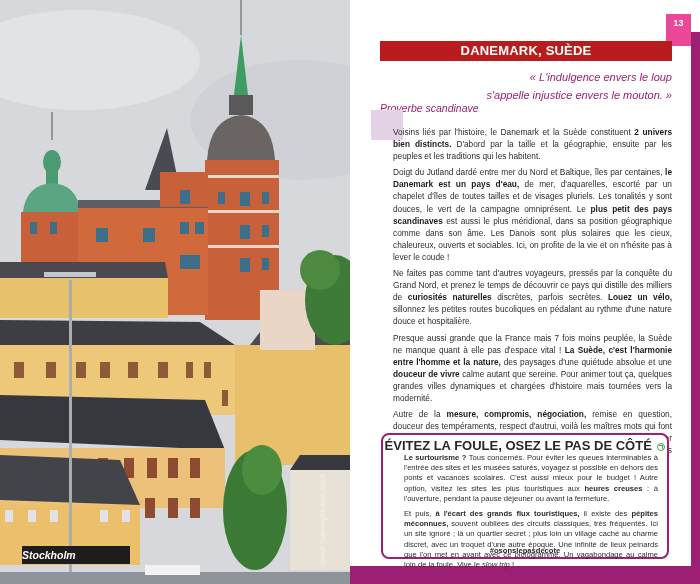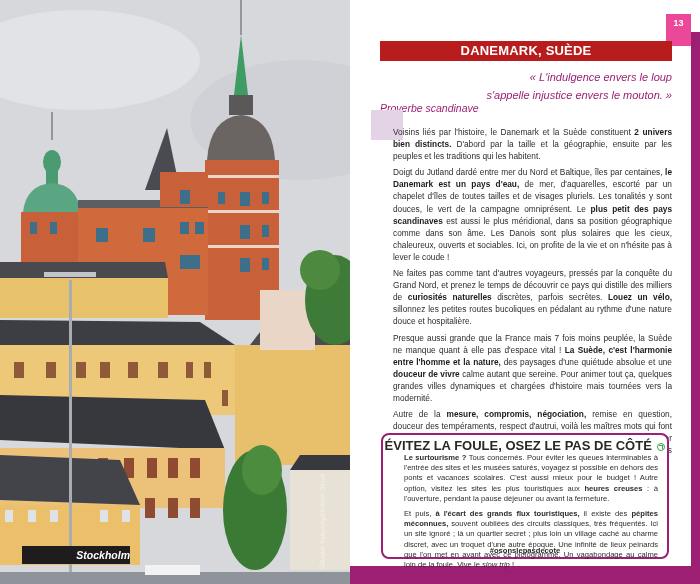--- a/index.html
+++ b/index.html
@@ -3,21 +3,21 @@
 <meta charset="utf-8">
 <style>
   html, body { margin:0; padding:0; }
   body { width:700px; height:584px; position:relative; overflow:hidden; background:#ffffff; font-family:"Liberation Sans", sans-serif; }
 
   
   .photo { position:absolute; left:0; top:0; width:350px; height:584px; overflow:hidden;
            background:linear-gradient(#cfd2d7 0%, #dcdee2 40%, #e3e4e6 100%); }
   .photo svg { position:absolute; left:0; top:0; }
   .caption { position:absolute; left:22px; top:546px; width:108px; height:18px; background:#1e1c1d;
-             color:#fff; font-size:10.5px; font-weight:bold; font-style:italic; line-height:18px; text-align:right; }
+             color:#fff; font-size:10.5px; font-weight:bold; font-style:italic; line-height:18px; text-align:left; }
   .credit { position:absolute; left:317px; top:470px; width:10px; height:110px; }
   .credit span { position:absolute; left:-50px; top:48px; width:110px; transform:rotate(-90deg); font-size:7px;
                  color:#f4f0e8; white-space:nowrap; text-align:center; font-style:italic; }
 
   
   .right-stripe { position:absolute; left:691px; top:32px; width:9px; height:552px; background:#9c1f73; }
   .page-num { position:absolute; left:666px; top:14px; width:25px; height:32px; background:#ec4899; color:#fff;
               font-size:9px; font-weight:bold; text-align:center; line-height:18px; }
   .bottom-band { position:absolute; left:350px; top:566px; width:350px; height:18px; background:#9c1f73; }
 

